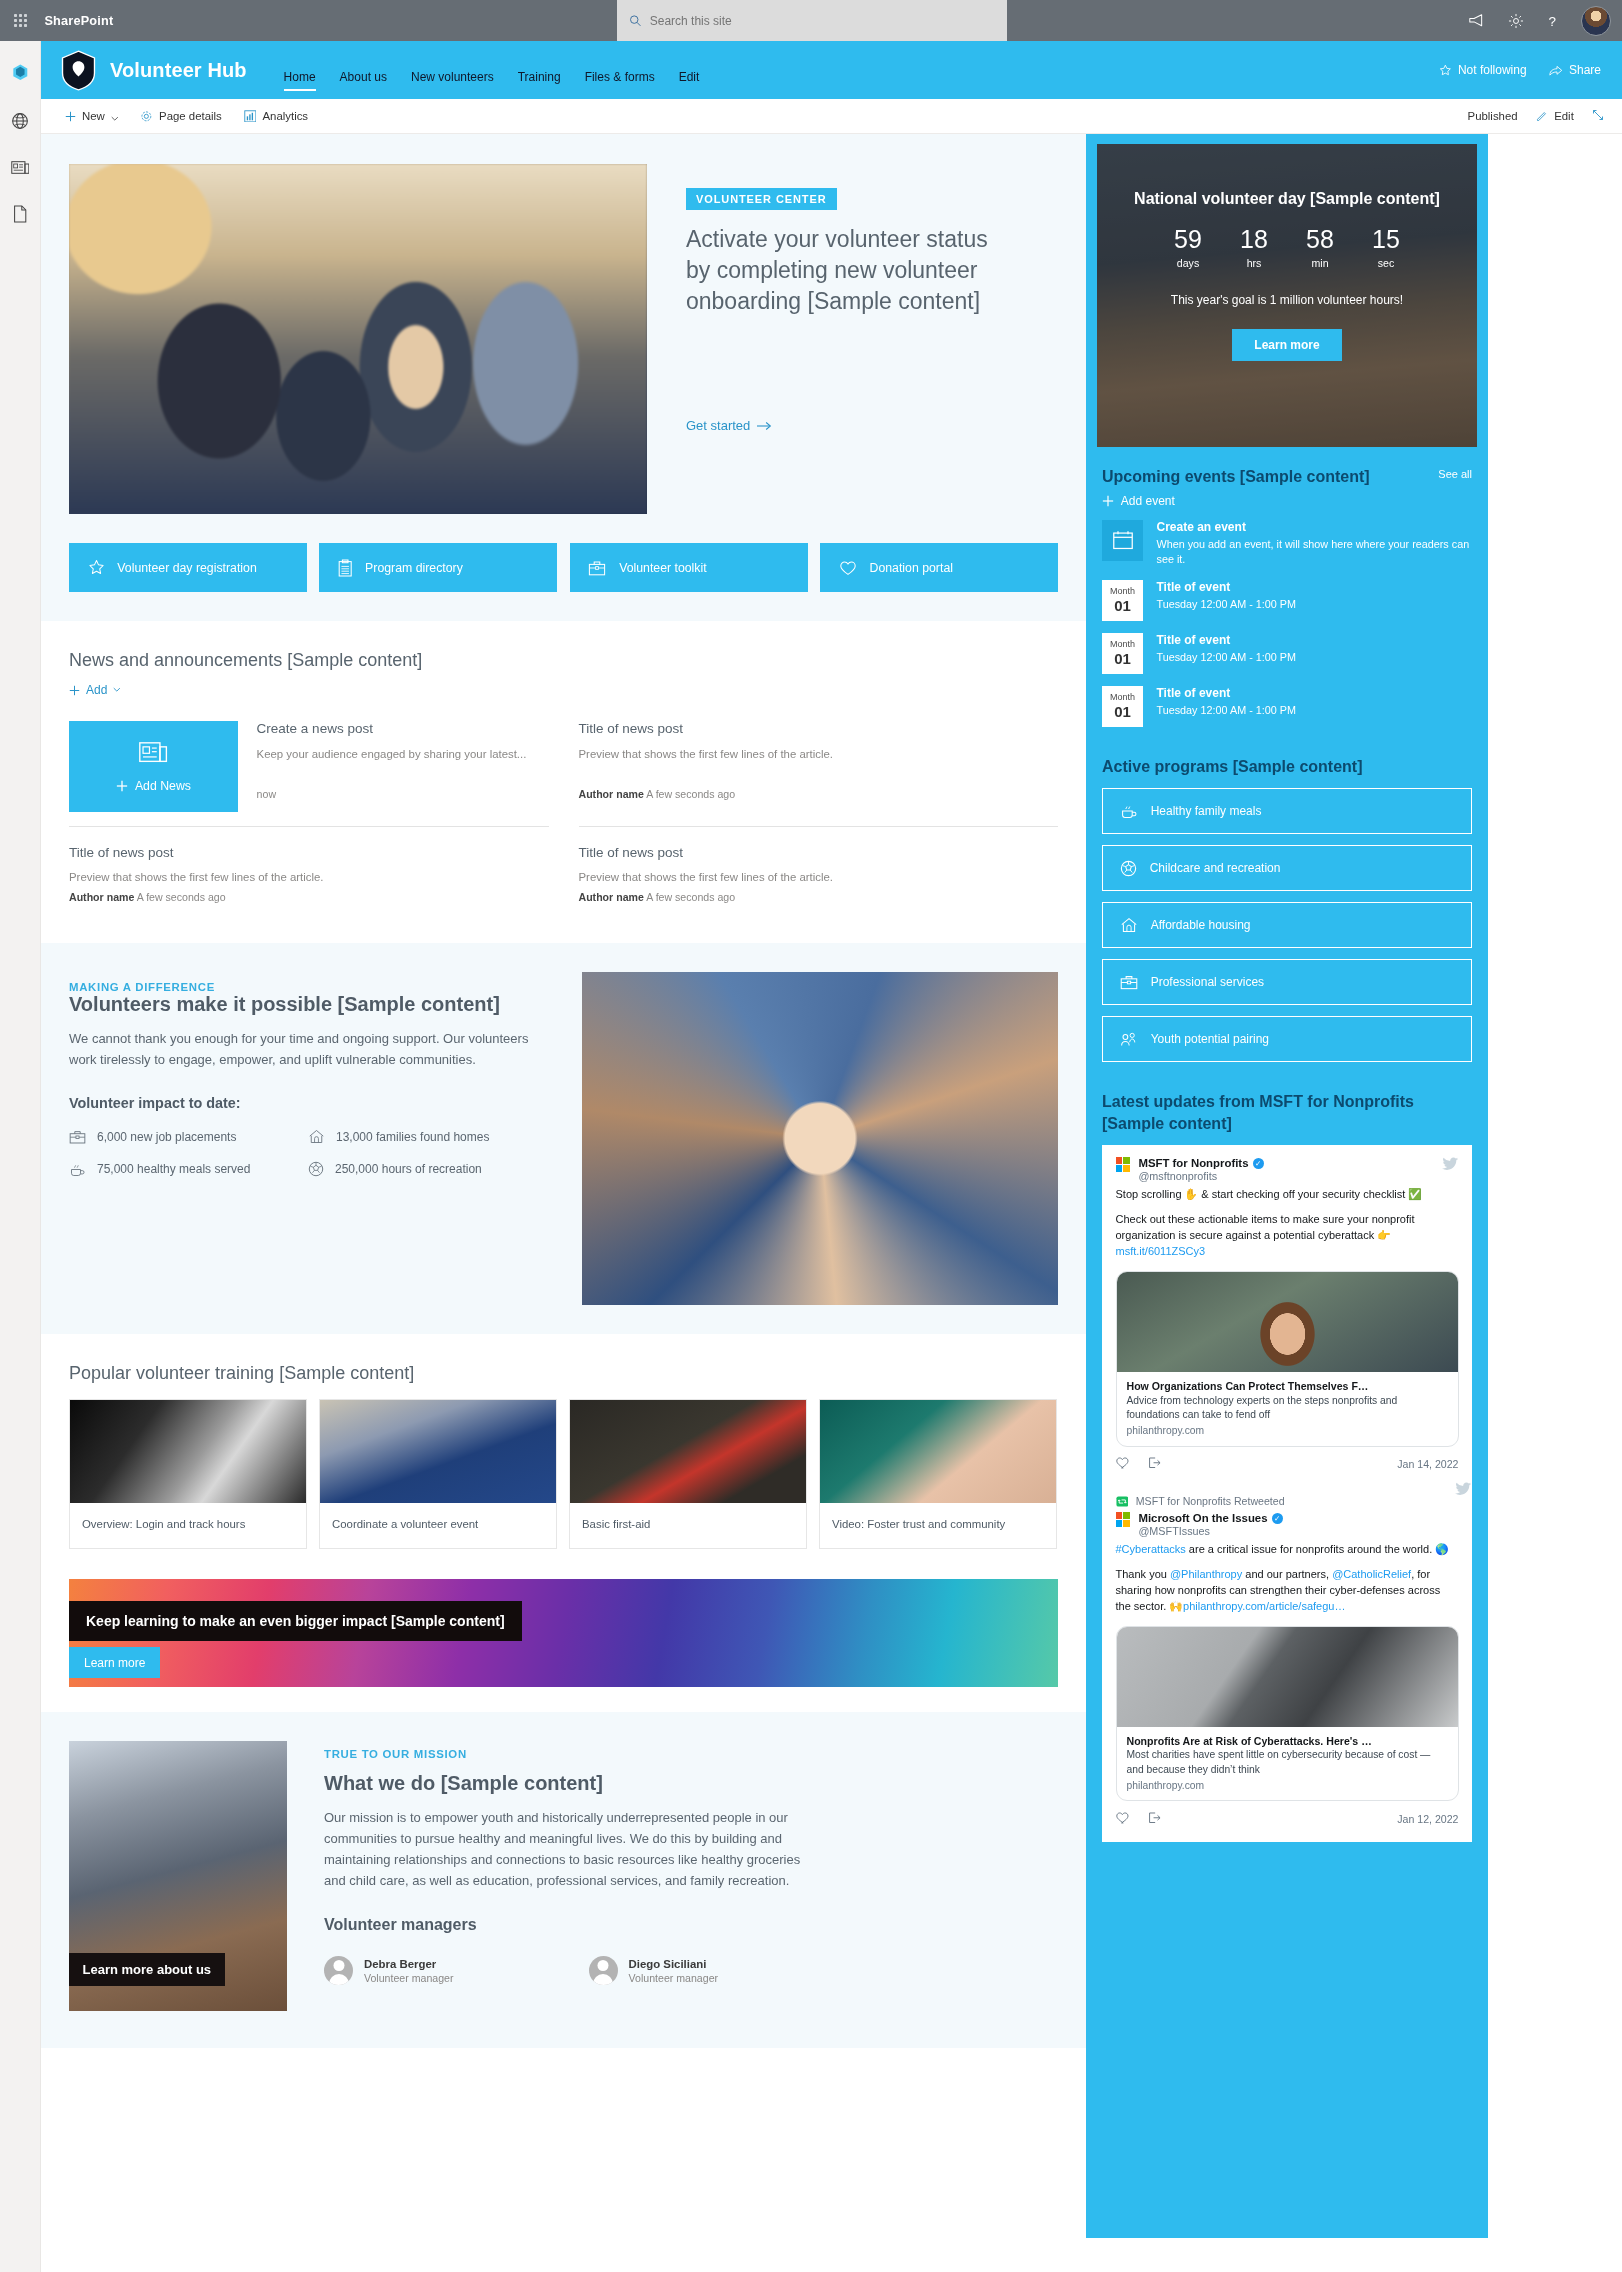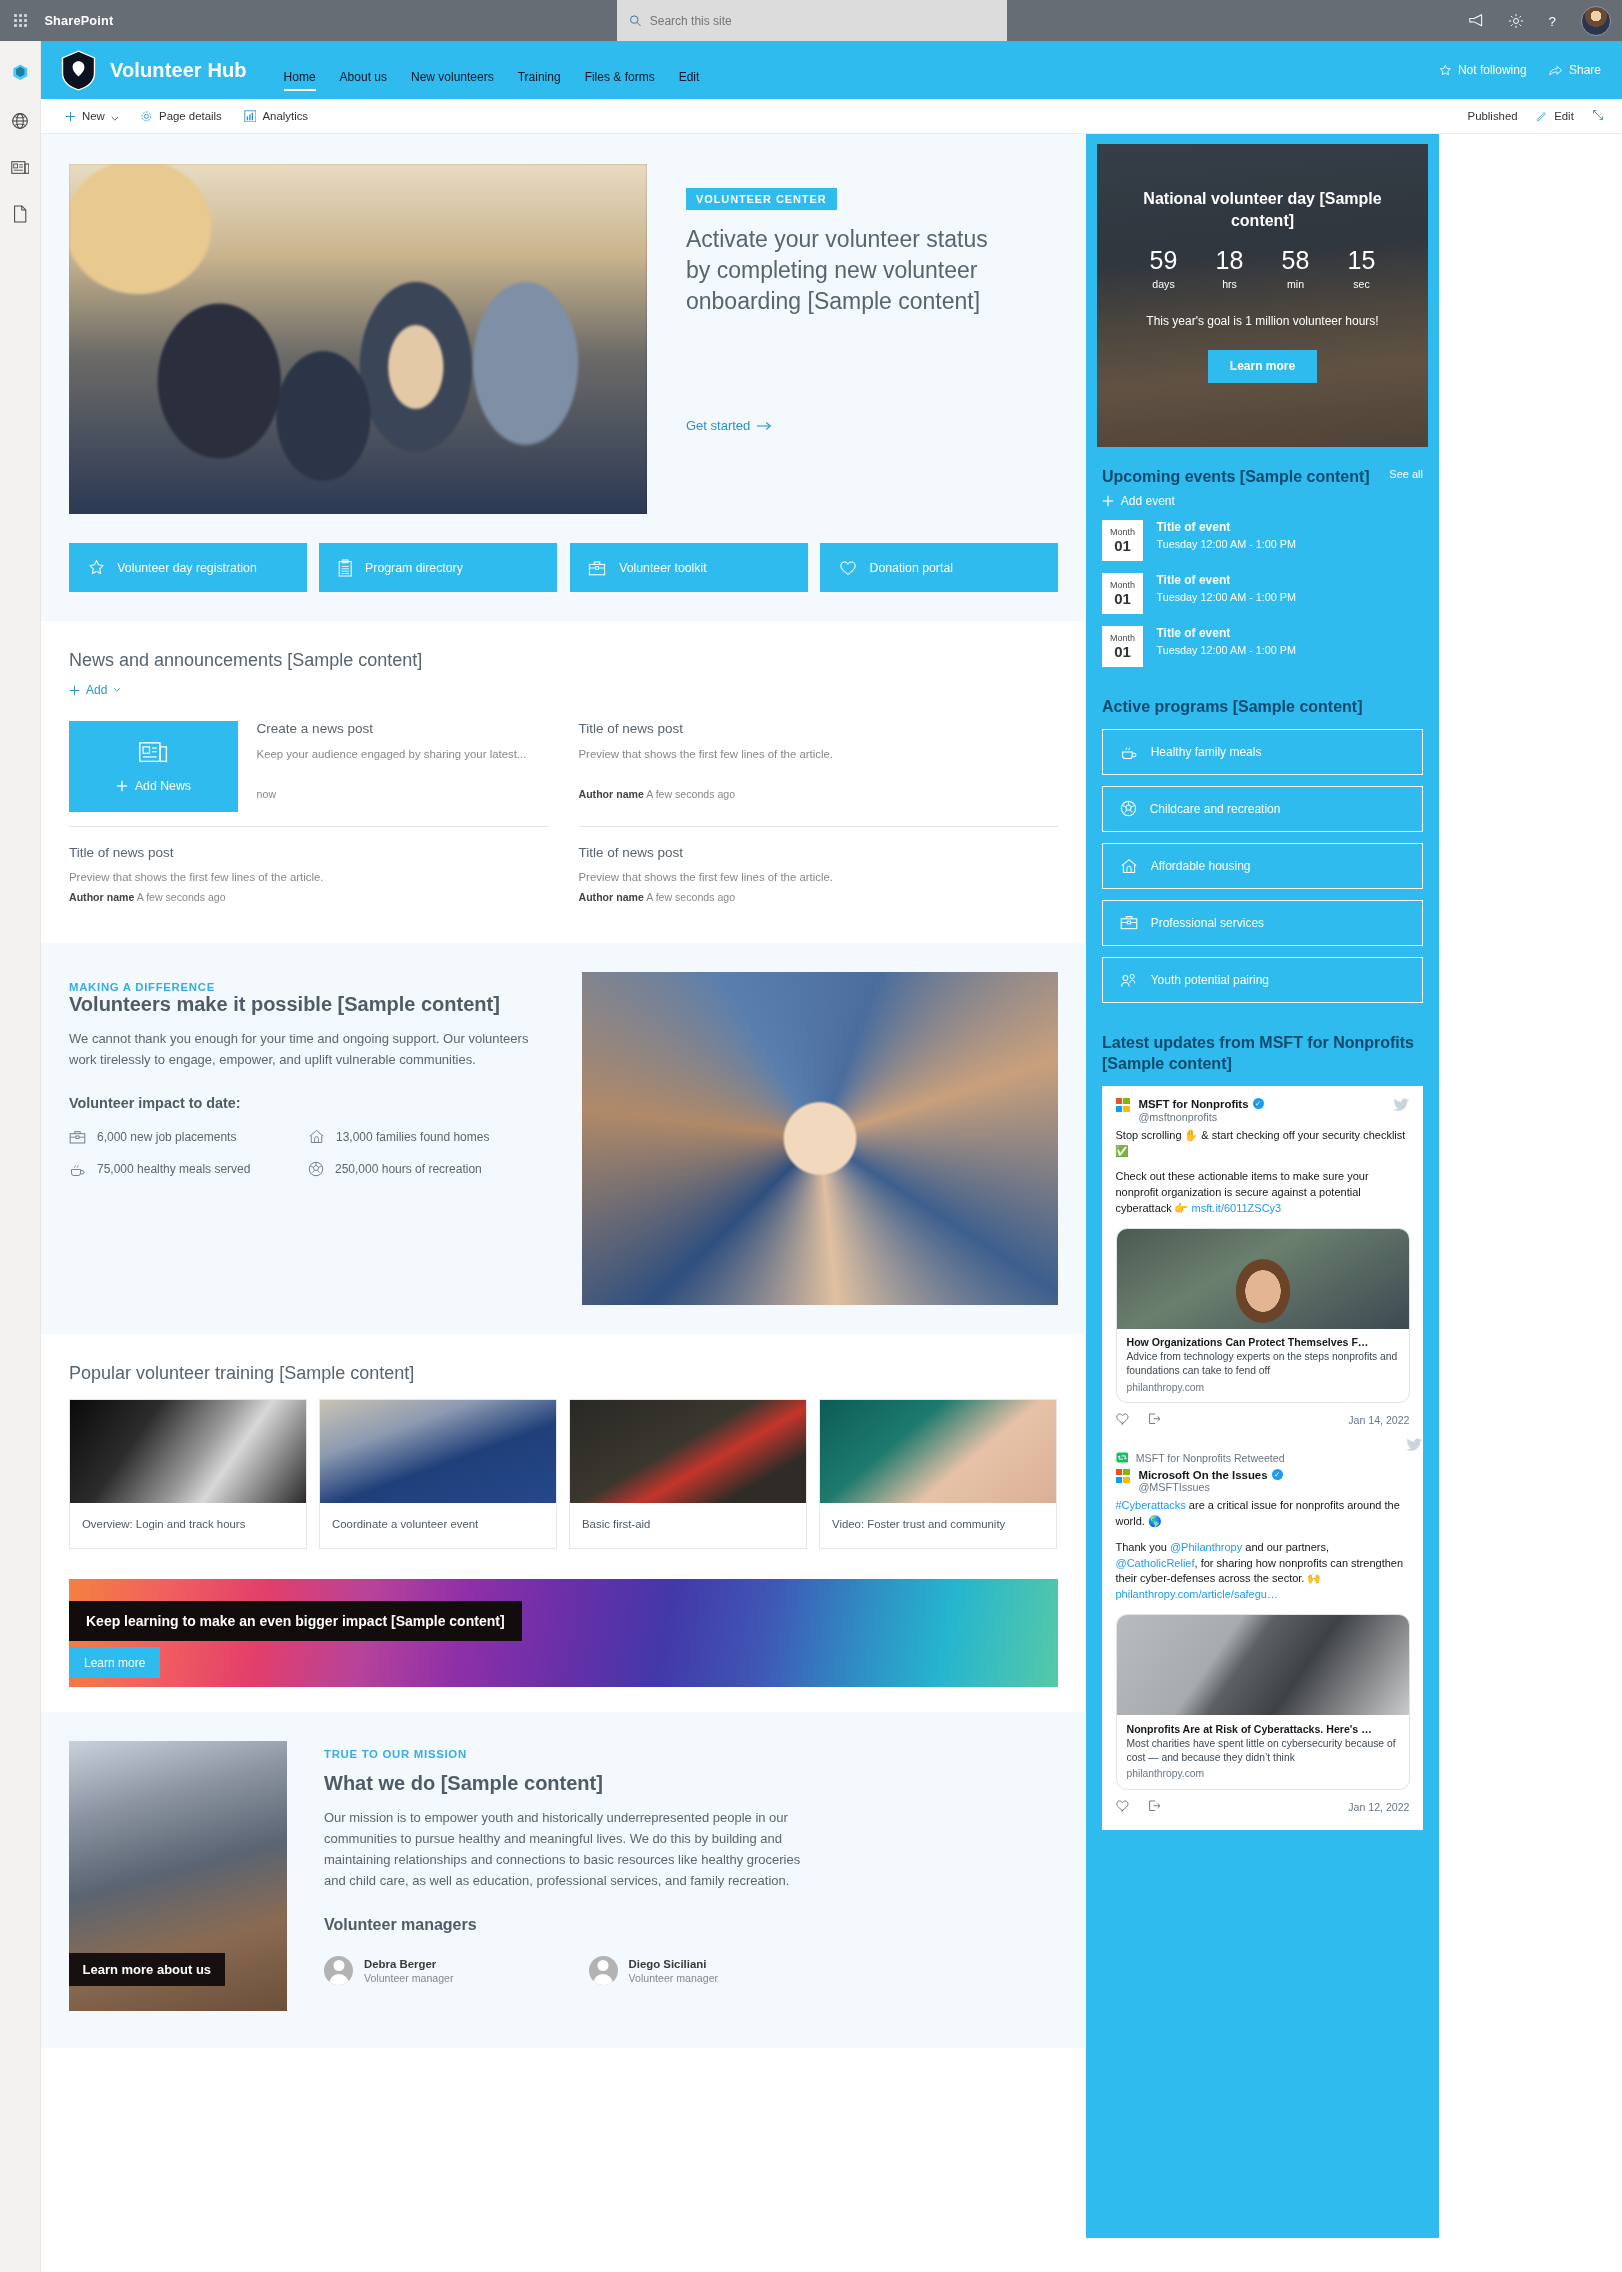--- a/index.html
+++ b/index.html
@@ -48,21 +48,21 @@
   
   .cmdbar{height:35px;background:#fff;border-bottom:0.8px solid #edebe9;
     display:flex;align-items:center;padding:0 24px;position:relative;}
   .cmd{display:flex;align-items:flex-end;gap:6px;font-size:11.4px;color:#333;
     cursor:pointer;margin-right:22px;white-space:nowrap;}
   .cmdbar-right{position:absolute;right:18.6px;display:flex;align-items:center;gap:18.6px;font-size:11.4px;color:#333;}
 
   
   .canvas{display:flex;align-items:flex-start;background:#fff;height:2138px;overflow:hidden;}
   .maincol{width:1045px;flex:none;}
-  .sidecol{width:353px;flex:none;background:#2fbbee;min-height:2104px;padding:10px 11px 22px;}
+  .sidecol{width:402px;flex:none;background:#2fbbee;min-height:2104px;padding:10px 11px 22px;}
 
   .sect{padding:0 28px;}
   .sect.tint{background:#f3f9fc;padding-top:24px;padding-bottom:25px;}
 
   
   .hero{display:flex;gap:0;align-items:flex-start;padding:30px 0 0 0;}
   .hero-img{width:578px;height:350px;flex:none;overflow:hidden;position:relative;
     background:linear-gradient(170deg,#cdb894 0%,#9b8f7a 34%,#3d4a63 66%,#223048 100%);}
   .hero-img .blurbg{position:absolute;inset:0;
     background:
@@ -655,20 +655,34 @@
         <div class="seeall">See all</div>
       </div>
       <div class="sb-add">
         <svg width="12" height="12" viewBox="0 0 14 14">
           <line x1="7" y1="1" x2="7" y2="13" stroke="#fff" stroke-width="1.4"></line>
           <line x1="1" y1="7" x2="13" y2="7" stroke="#fff" stroke-width="1.4"></line>
         </svg>
         <span>Add event</span>
       </div>
 
+      <div class="ev">
+        <div class="ev-ico">
+          <svg width="22" height="20" viewBox="0 0 28 26">
+            <rect x="2" y="4" width="24" height="20" fill="none" stroke="#fff" stroke-width="1.6"></rect>
+            <line x1="2" y1="9.5" x2="26" y2="9.5" stroke="#fff" stroke-width="1.6"></line>
+            <line x1="7.5" y1="1.5" x2="7.5" y2="5.5" stroke="#fff" stroke-width="1.6"></line>
+            <line x1="20.5" y1="1.5" x2="20.5" y2="5.5" stroke="#fff" stroke-width="1.6"></line>
+          </svg>
+        </div>
+        <div>
+          <div class="ev-t">Create an event</div>
+          <div class="ev-s">When you add an event, it will show here where your readers can see it.</div>
+        </div>
+      </div>
 
       <div class="ev">
         <div class="ev-date">
           <span class="m">Month</span>
           <span class="d">01</span>
         </div>
         <div>
           <div class="ev-t">Title of event</div>
           <div class="ev-s">Tuesday 12:00 AM - 1:00 PM</div>
         </div>

